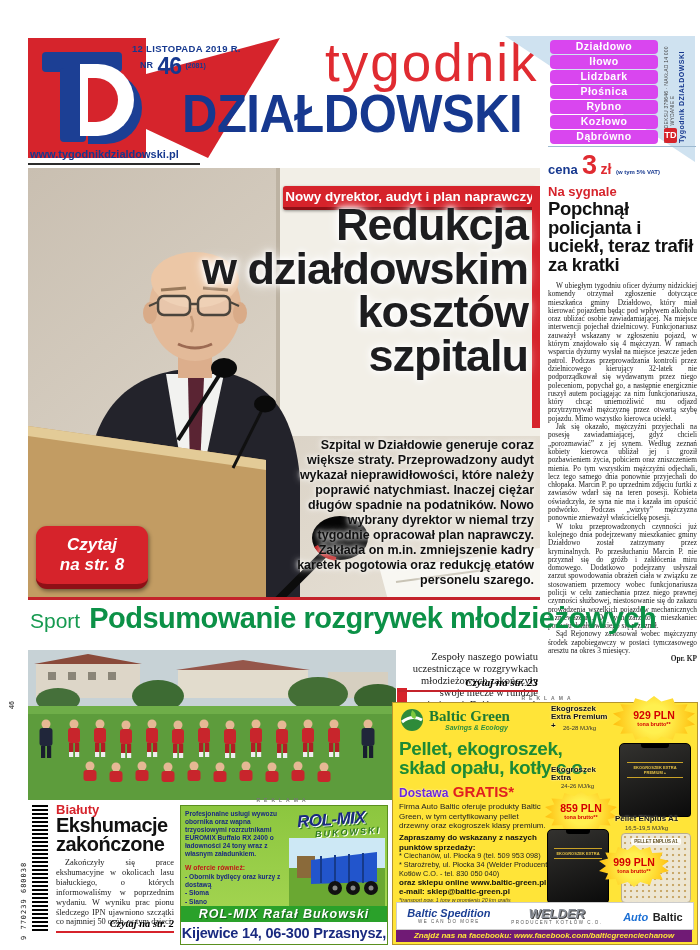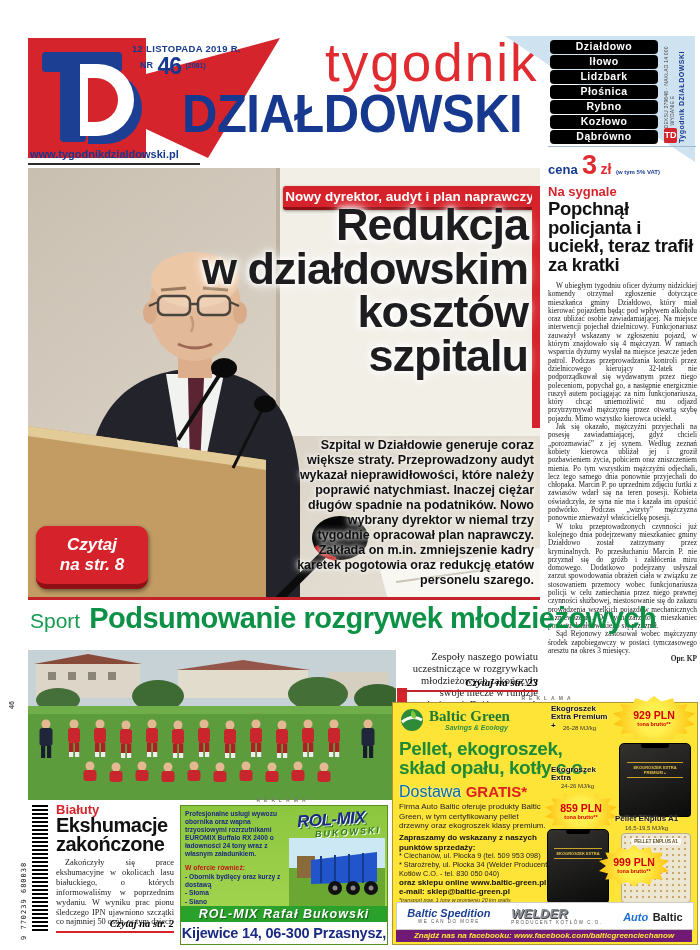--- a/index.html
+++ b/index.html
@@ -13,21 +13,21 @@
   .issue .nr{font-size:9px;vertical-align:6px;}
   .issue .num{font-size:23px;letter-spacing:-1px;}
   .issue .par{font-size:7px;vertical-align:6px;}
   .t-top{color:#e02b31;font-size:53px;font-weight:400;letter-spacing:2px;line-height:1;}
   .t-main{color:#16388f;font-size:49px;font-weight:bold;letter-spacing:-.5px;line-height:1;
           transform:scaleY(1.08);transform-origin:left top;white-space:nowrap;}
   .website{color:#16388f;font-weight:bold;font-size:11px;}
   .mast-rule{background:#2c2c2c;height:2px;}
   .towns-tri{width:190px;height:126px;background:#cfe2f0;
              clip-path:polygon(100% 0,100% 100%,0 0);}
-  .town{width:108px;height:13.5px;margin-bottom:1.5px;background:#000000;border-radius:4px;
+  .town{width:108px;height:13.5px;margin-bottom:1.5px;background:#d946ef;border-radius:4px;
         color:#fff;font-weight:bold;font-size:10.5px;text-align:center;line-height:13.5px;
         letter-spacing:.5px;}
   .vert{writing-mode:vertical-rl;transform:rotate(180deg);}
   .vinfo{color:#444;font-size:5px;line-height:1.25;letter-spacing:.2px;}
   .vtitle{color:#16388f;font-weight:bold;font-size:7px;letter-spacing:.5px;}
   .minilogo{width:13px;height:15px;background:#d6242c;color:#fff;font-weight:bold;font-size:9px;
             text-align:center;line-height:15px;border-radius:2px;}
   .price{border-top:1px solid #9db9d0;padding-top:3px;white-space:nowrap;}
   .price .lbl{color:#16388f;font-weight:bold;font-size:13px;}
   .price .val{color:#e02b31;font-weight:bold;font-size:27px;letter-spacing:-1px;}
@@ -67,21 +67,21 @@
   .photo-mark{width:10px;height:14px;background:#d6232b;}
 
   
   .rek{color:#777;font-size:5px;letter-spacing:4px;text-align:center;font-weight:bold;}
 
   
   .baltic{background:#ffe438;border:1px solid #b5952d;}
   .bg-brand{color:#1d7a33;font-weight:bold;font-size:15px;font-family:"Liberation Serif",serif;}
   .bg-tag{color:#2f8f3f;font-size:7px;font-style:italic;font-weight:bold;}
   .bg-head{color:#1d8a35;font-weight:bold;font-size:19px;line-height:1.02;letter-spacing:-.4px;}
-  .bg-offer1{color:#0369a1;font-weight:normal;font-size:16px;text-shadow:0 0 2px #fff;}
+  .bg-offer1{color:#6d28d9;font-weight:bold;font-size:12px;text-shadow:0 0 2px #fff;}
   .bg-offer2{color:#e02020;font-weight:bold;font-size:15px;}
   .bg-body{color:#222;font-size:8px;line-height:1.2;}
   .bg-invite{color:#111;font-weight:bold;font-size:8px;line-height:1.2;}
   .bg-loc{color:#222;font-size:7.3px;line-height:1.25;}
   .bg-link{color:#111;font-weight:bold;font-size:8px;}
   .bg-foot{color:#333;font-size:5.3px;font-style:italic;line-height:1.3;}
   .star{display:flex;flex-direction:column;align-items:center;justify-content:center;
         background:radial-gradient(circle,#fff04f 30%,#ffb400);
         clip-path:polygon(50% 0%,59% 12%,73% 5%,76% 19%,91% 18%,87% 32%,100% 38%,90% 50%,100% 62%,87% 68%,91% 82%,76% 81%,73% 95%,59% 88%,50% 100%,41% 88%,27% 95%,24% 81%,9% 82%,13% 68%,0% 62%,10% 50%,0% 38%,13% 32%,9% 18%,24% 19%,27% 5%,41% 12%);}
   .star .p1{color:#d40000;font-weight:bold;font-size:10.5px;line-height:1;}
@@ -385,21 +385,21 @@
     <div class="abs star" style="left:206px;top:142px;width:70px;height:42px;">
       <div class="p1">999 PLN</div>
       <div class="p2">tona brutto**</div>
     </div>
 
     <div class="abs partners" style="left:3px;bottom:14px;width:296px;height:26px;">
       <div style="text-align:center;">
         <div class="pt-name">Baltic Spedition</div>
         <div class="pt-sub">WE CAN DO MORE</div>
       </div>
-      <div style="">
+      <div style="text-align:center;">
         <div class="pt-welder">WELDER</div>
         <div class="pt-sub">PRODUCENT KOTŁÓW C.O.</div>
       </div>
       <div class="pt-auto">
         <span class="a">Auto</span>
         <span class="b">Baltic</span>
       </div>
     </div>
     <div class="abs fbbar" style="left:3px;bottom:2px;width:296px;height:12px;">Znajdź nas na facebooku: www.facebook.com/balticgreenciechanow</div>
   </div>

